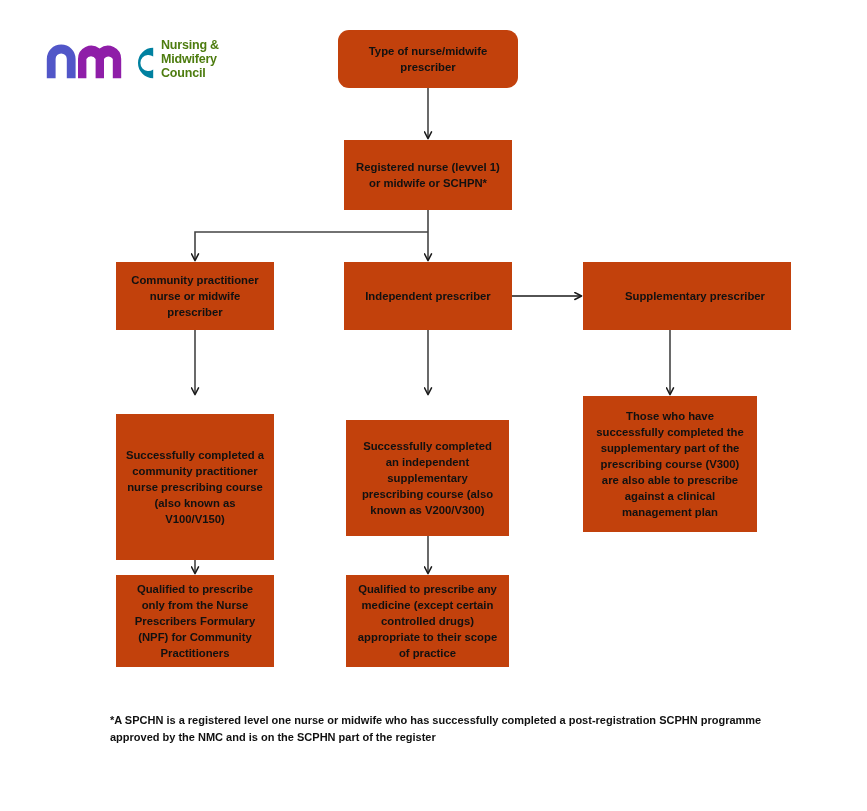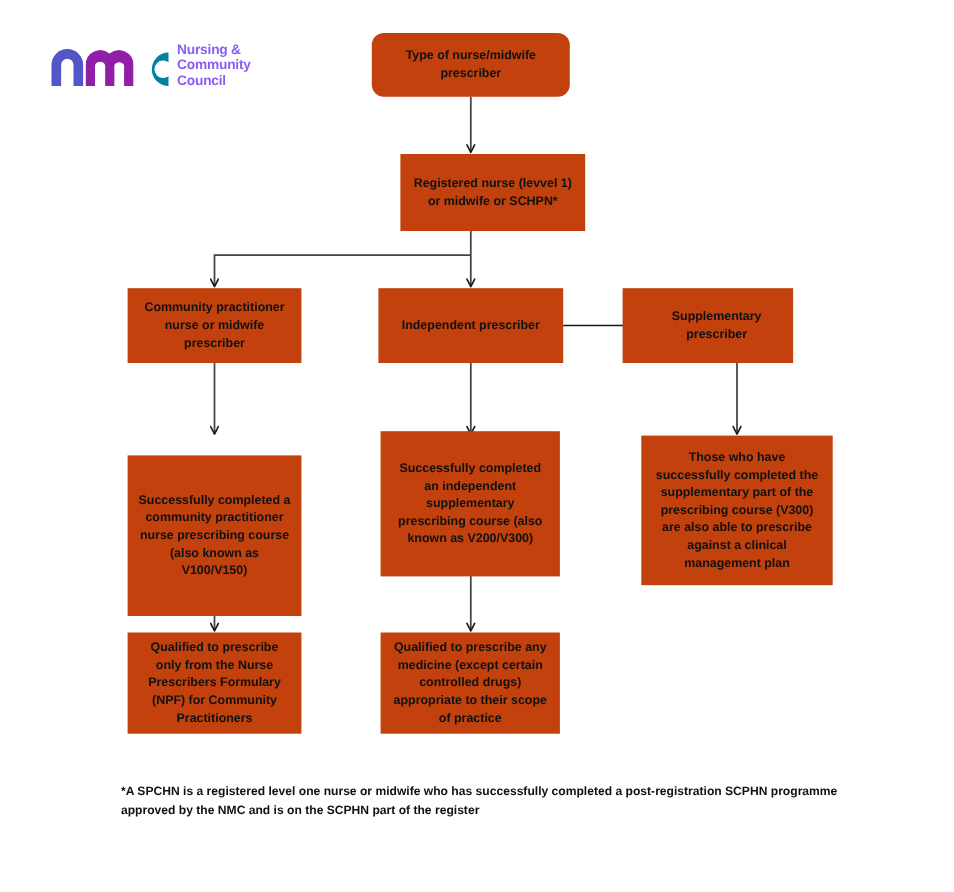--- a/index.html
+++ b/index.html
@@ -37,21 +37,21 @@
     width: 108px;
     height: 40px;
     display: block;
   }
   #logo-words {
     margin-left: 7px;
     font-size: 12.5px;
     font-weight: bold;
     line-height: 1.14;
     letter-spacing: -0.2px;
-    color: #8b5cf6;
+    color: #4d7c0f;
     white-space: nowrap;
   }
 
   
   .node {
     position: absolute;
     background: #c2410c;
     box-sizing: border-box;
     display: flex;
     align-items: center;
@@ -102,21 +102,21 @@
     <svg id="logo-mark" viewBox="0 0 270 100">
 
       <path d="M2 98 L2 50 A36 36 0 0 1 74 50 L74 98 L52 98 L52 50 A14 14 0 0 0 24 50 L24 98 Z" fill="#5156c8"></path>
 
       <path d="M80 98 L80 50 A33 33 0 0 1 134 24 A33 33 0 0 1 188 50 L188 98 L167 98 L167 50 A13 13 0 0 0 145 50 L145 98 L124 98 L124 50 A13 13 0 0 0 101 50 L101 98 Z" fill="#8f1ea8"></path>
 
       <path d="M268 22 A38 38 0 1 0 268 98 L268 76 A20 20 0 1 1 268 44 Z" fill="#0081a0"></path>
     </svg>
     <div id="logo-words">
       <div>Nursing &amp;</div>
-      <div>Community</div>
+      <div>Midwifery</div>
       <div>Council</div>
     </div>
   </div>
 
   <svg id="wires">
     <defs>
       <marker id="arrowhead" markerWidth="9" markerHeight="9" refX="7.2" refY="4.5" orient="auto" markerUnits="userSpaceOnUse">
         <path d="M1,1 L7.8,4.5 L1,8" fill="none" stroke="#1a1a1a" stroke-width="1.5" stroke-linecap="round" stroke-linejoin="round"></path>
       </marker>
     </defs>
@@ -155,41 +155,41 @@
 
     <g>
       <line x1="428" y1="512" x2="428" y2="573" stroke="#444444" stroke-width="1.6" marker-end="url(#arrowhead)"></line>
     </g>
   </svg>
 
   <div class="node rounded" id="node-start" style="left:338px; top:30px; width:180px; height:58px;">
     <span>Type of nurse/midwife prescriber</span>
   </div>
 
-  <div class="node" id="node-registered" style="left:344px; top:140px; width:168px; height:70px;margin-left:20px;">
+  <div class="node" id="node-registered" style="left:344px; top:140px; width:168px; height:70px;">
     <span>Registered nurse (levvel 1) or midwife or SCHPN*</span>
   </div>
 
   <div class="node" id="node-independent" style="left:344px; top:262px; width:168px; height:68px;">
     <span>Independent prescriber</span>
   </div>
 
   <div class="node" id="node-community" style="left:116px; top:262px; width:158px; height:68px;">
     <span>Community practitioner nurse or midwife prescriber</span>
   </div>
 
-  <div class="node" id="node-supplementary" style="left:566px; top:262px; width:155px; height:68px;padding-left:25px;">
+  <div class="node" id="node-supplementary" style="left:583px; top:262px; width:208px; height:68px;padding-left:25px;">
     <span>Supplementary prescriber</span>
   </div>
 
   <div class="node" id="node-course-community" style="left:116px; top:414px; width:158px; height:146px;">
     <span>Successfully completed a community practitioner nurse prescribing course (also known as V100/V150)</span>
   </div>
 
-  <div class="node" id="node-course-independent" style="left:346px; top:392px; width:163px; height:132px;justify-content:flex-end;">
+  <div class="node" id="node-course-independent" style="left:346px; top:420px; width:163px; height:116px;justify-content:flex-end;">
     <span>Successfully completed an independent supplementary prescribing course (also known as V200/V300)</span>
   </div>
 
   <div class="node" id="node-supplementary-note" style="left:583px; top:396px; width:174px; height:136px;">
     <span>Those who have successfully completed the supplementary part of the prescribing course (V300) are also able to prescribe against a clinical management plan</span>
   </div>
 
   <div class="node" id="node-qualified-npf" style="left:116px; top:575px; width:158px; height:92px;">
     <span>Qualified to prescribe only from the Nurse Prescribers Formulary (NPF) for Community Practitioners</span>
   </div>

